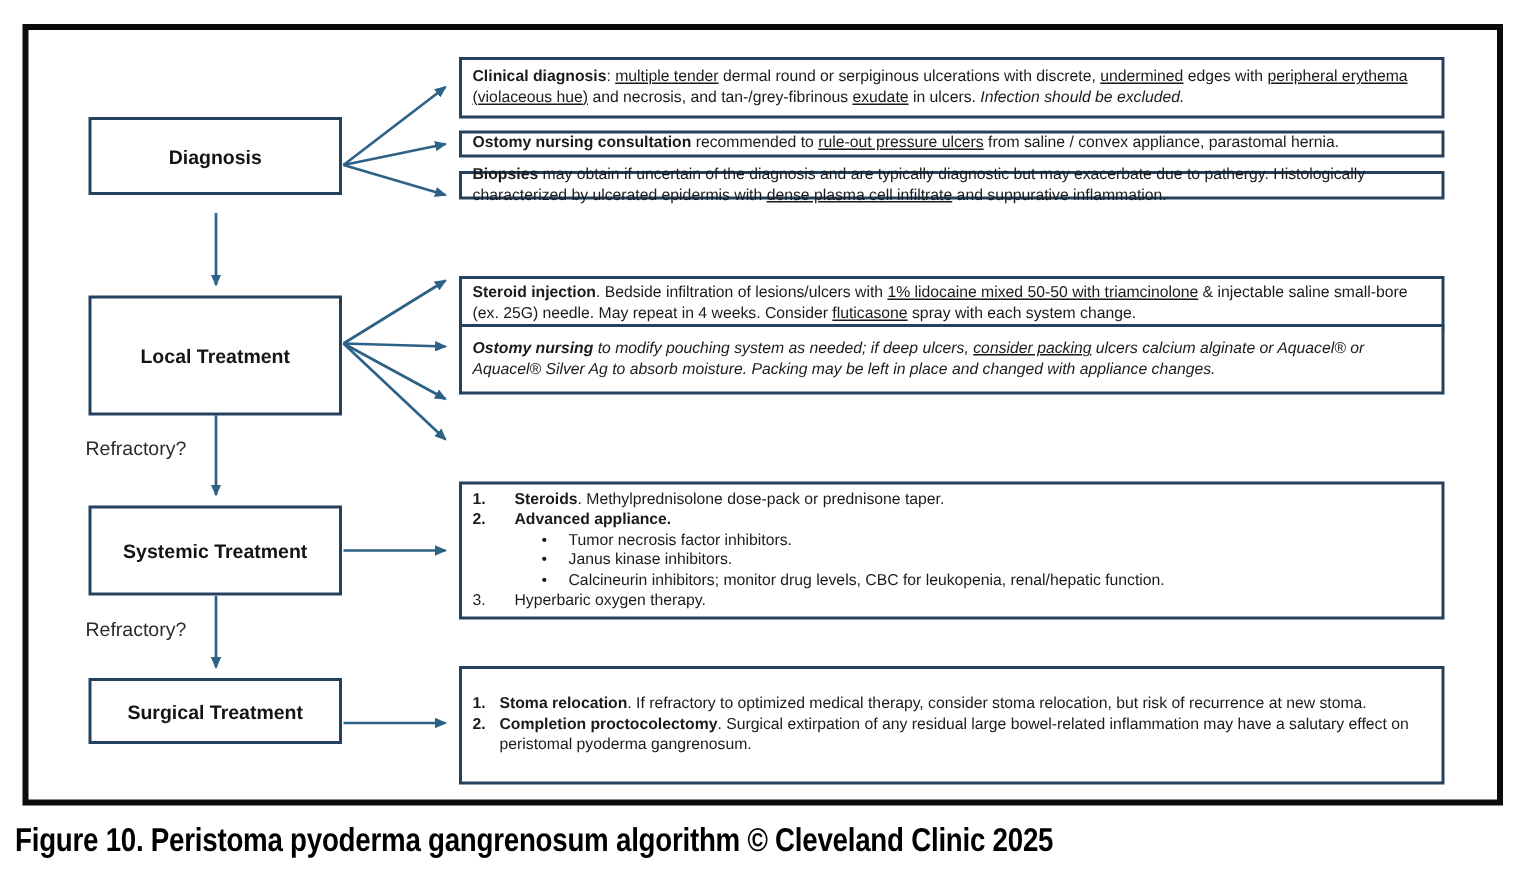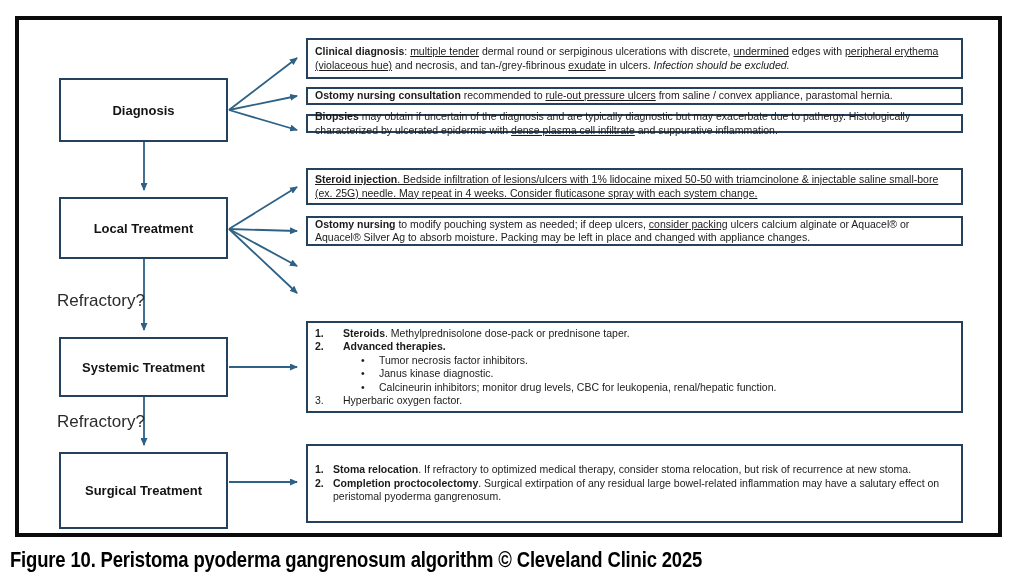--- a/index.html
+++ b/index.html
@@ -17,42 +17,42 @@
   }
 
   .connectors { position: absolute; left: 0; top: 0; width: 1024px; height: 588px; pointer-events: none; }
 
   .stage-box {
     position: absolute; left: 59px; width: 169px;
     border: 2.5px solid #24425e; background: #fff;
     display: flex; align-items: center; justify-content: center;
     font-weight: bold; font-size: 13px; color: #141414; text-align: center;
   }
-  .stage-diagnosis { top: 78px; height: 64px; }
-  .stage-local     { top: 197px; height: 62px; }
+  .stage-diagnosis { top: 78px; height: 52px; }
+  .stage-local     { top: 197px; height: 80px; }
   .stage-systemic  { top: 337px; height: 60px; justify-content: center; }
-  .stage-surgical  { top: 452px; height: 77px; }
+  .stage-surgical  { top: 452px; height: 44px; }
 
   .refractory {
-    position: absolute; left: 57px; font-size: 17px; color: #2b2b2b;
+    position: absolute; left: 57px; font-size: 13px; color: #2b2b2b;
   }
   .refractory-1 { top: 291px; }
   .refractory-2 { top: 412px; }
 
   .detail-box {
     position: absolute; left: 306px; width: 657px;
     border: 2px solid #24425e; background: #fff;
     display: flex; flex-direction: column; justify-content: center;
     padding: 2px 7px; font-size: 10.5px; line-height: 13.5px; color: #1b1b1b;
   }
   .db-clinical        { top: 38px;  height: 41px; align-items: center; }
   .db-ostomy-consult  { top: 87px;  height: 18px; }
   .db-biopsies        { top: 114px; height: 19px; }
-  .db-steroid-inj     { top: 168px; height: 37px; text-decoration: underline; }
-  .db-ostomy-nursing  { top: 216px; height: 30px; }
+  .db-steroid-inj     { top: 184px; height: 37px; }
+  .db-ostomy-nursing  { top: 216px; height: 47px; font-style: italic; }
   .db-tacrolimus      { top: 256px; height: 21px; }
   .db-tofacitinib     { top: 284px; height: 19px; }
   .db-systemic        { top: 321px; height: 92px; }
   .db-surgical        { top: 444px; height: 79px; }
 
   .b { font-weight: bold; }
   .u { text-decoration: underline; }
   .i { font-style: italic; }
 
   .line { display: flex; }
@@ -130,37 +130,37 @@
     <div><span class="b">Ostomy nursing</span><span> to modify pouching system as needed; if deep ulcers, </span><span class="u">consider packing</span><span> ulcers calcium alginate or Aquacel® or Aquacel® Silver Ag to absorb moisture. Packing may be left in place and changed with appliance changes.</span></div>
   </div>
   <div class="detail-box db-systemic">
     <div>
         <div class="line ind0">
           <span class="marker b">1.</span>
           <span class="line-content"><span class="b">Steroids</span><span>. Methylprednisolone dose-pack or prednisone taper.</span></span>
         </div>
         <div class="line ind0">
           <span class="marker b">2.</span>
-          <span class="line-content"><span class="b">Advanced therapies.</span></span>
+          <span class="line-content"><span class="b">Advanced appliance.</span></span>
         </div>
         <div class="line ind1">
           <span class="marker">•</span>
           <span class="line-content"><span>Tumor necrosis factor inhibitors.</span></span>
         </div>
         <div class="line ind1">
           <span class="marker">•</span>
-          <span class="line-content"><span>Janus kinase diagnostic.</span></span>
+          <span class="line-content"><span>Janus kinase inhibitors.</span></span>
         </div>
         <div class="line ind1">
           <span class="marker">•</span>
           <span class="line-content"><span>Calcineurin inhibitors; monitor drug levels, CBC for leukopenia, renal/hepatic function.</span></span>
         </div>
         <div class="line ind0">
           <span class="marker">3.</span>
-          <span class="line-content"><span>Hyperbaric oxygen factor.</span></span>
+          <span class="line-content"><span>Hyperbaric oxygen therapy.</span></span>
         </div>
       </div>
   </div>
   <div class="detail-box db-surgical">
     <div>
         <div class="line ind0">
           <span class="marker b">1.</span>
           <span class="line-content"><span class="b">Stoma relocation</span><span>. If refractory to optimized medical therapy, consider stoma relocation, but risk of recurrence at new stoma.</span></span>
         </div>
         <div class="line ind0">

